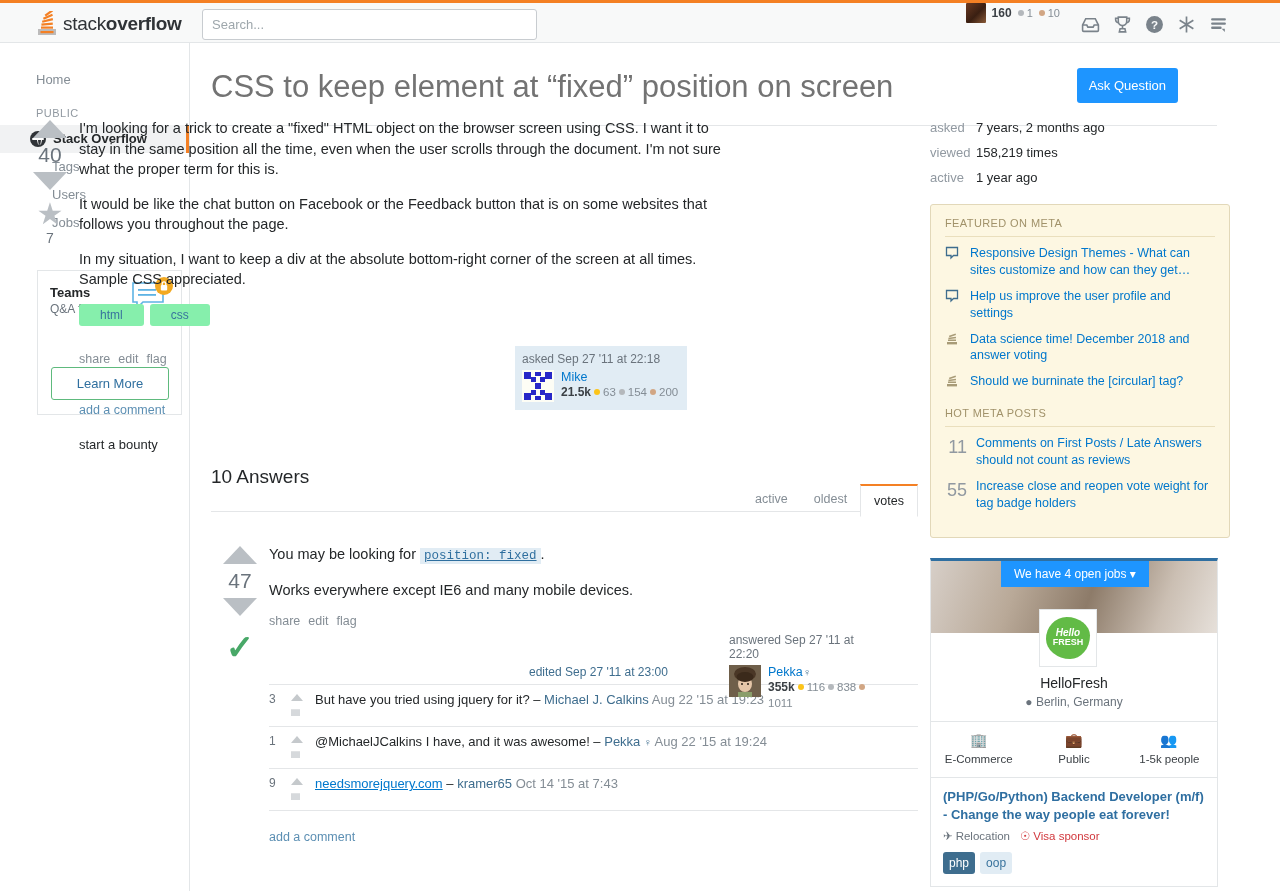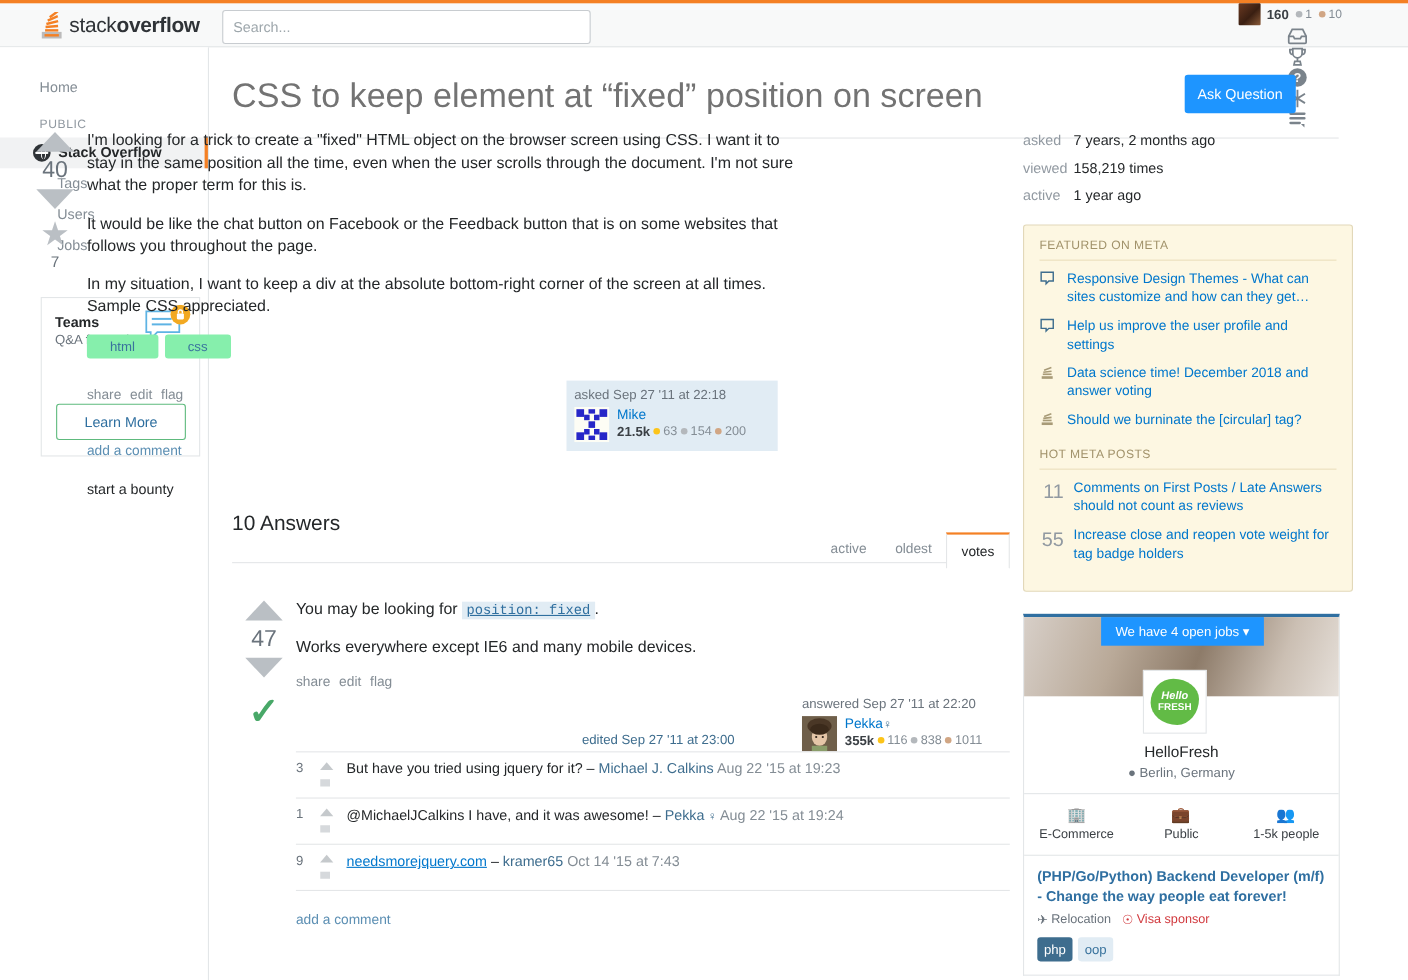--- a/index.html
+++ b/index.html
@@ -45,21 +45,21 @@
     padding: 0 9px;
     font-size: 13px;
     color: #3b4045;
     outline: none;
   }
   #search-box::placeholder { color: #9ea7ac; }
 
   #topbar-right {
     position: absolute; right: 46px; top: 0;
     height: 43px;
-    display: flex; align-items: center; gap: 0px; flex-direction: column;
+    display: flex; align-items: flex-start; gap: 0px;
   }
   .rep-group {
     display: flex; align-items: center; gap: 6px;
     margin-right: 14px;
   }
   .gravatar-mini {
     width: 20px; height: 20px;
     background: linear-gradient(135deg,#6b3a22 0%, #3a1f12 55%, #8a5a38 100%);
     border-radius: 1px;
   }
@@ -245,21 +245,21 @@
 
   .post-menu {
     margin-top: 26px;
     display: flex; gap: 8px;
     font-size: 12.5px;
   }
   .post-menu a { color: #848d95; text-decoration: none; cursor: pointer; }
 
   .signature {
     position: absolute;
-    width: 192px;
+    width: 172px;
     background: #e1ecf4;
     padding: 6px 7px 8px 7px;
     font-size: 12px;
   }
   .signature.plain { background: transparent; }
   .sig-action { color: #6a737c; font-size: 12px; margin-bottom: 4px; }
   .sig-row { display: flex; gap: 7px; }
   .sig-avatar { width: 32px; height: 32px; flex: 0 0 32px; }
   .sig-name { color: #0077cc; font-size: 12.5px; cursor: pointer; }
   .sig-rep { font-weight: bold; font-size: 12px; color: #3b4045; }

